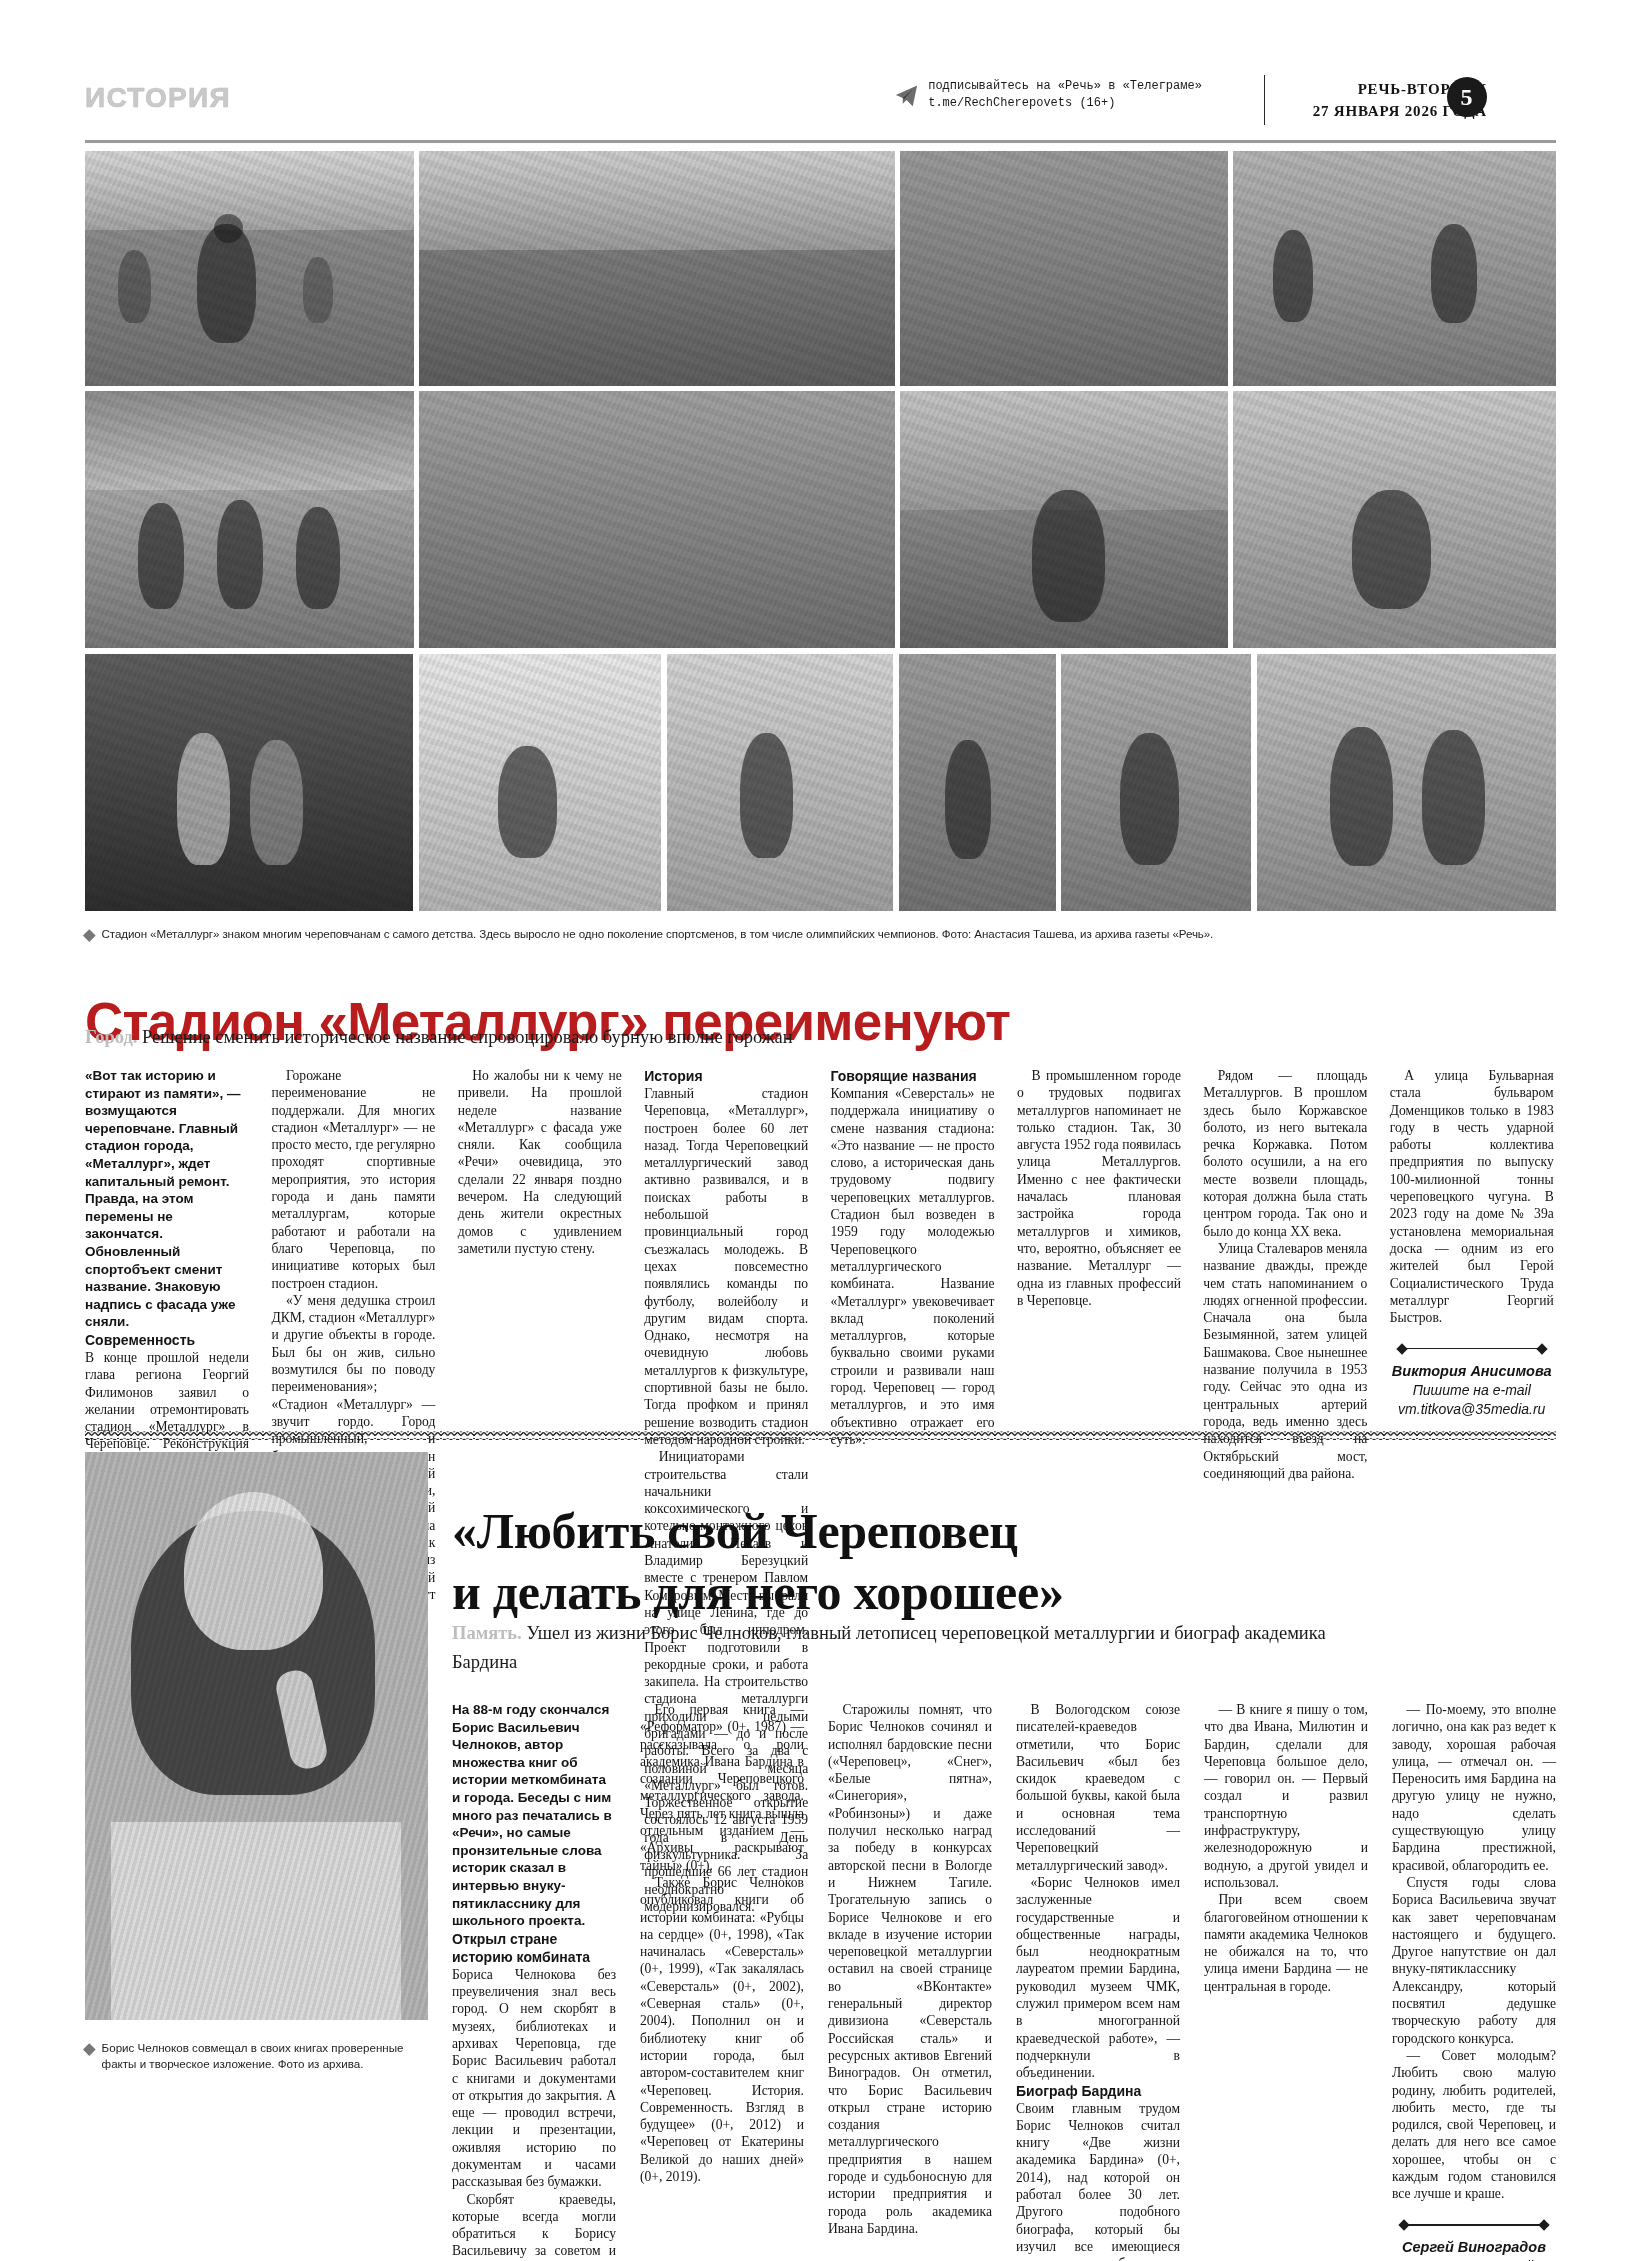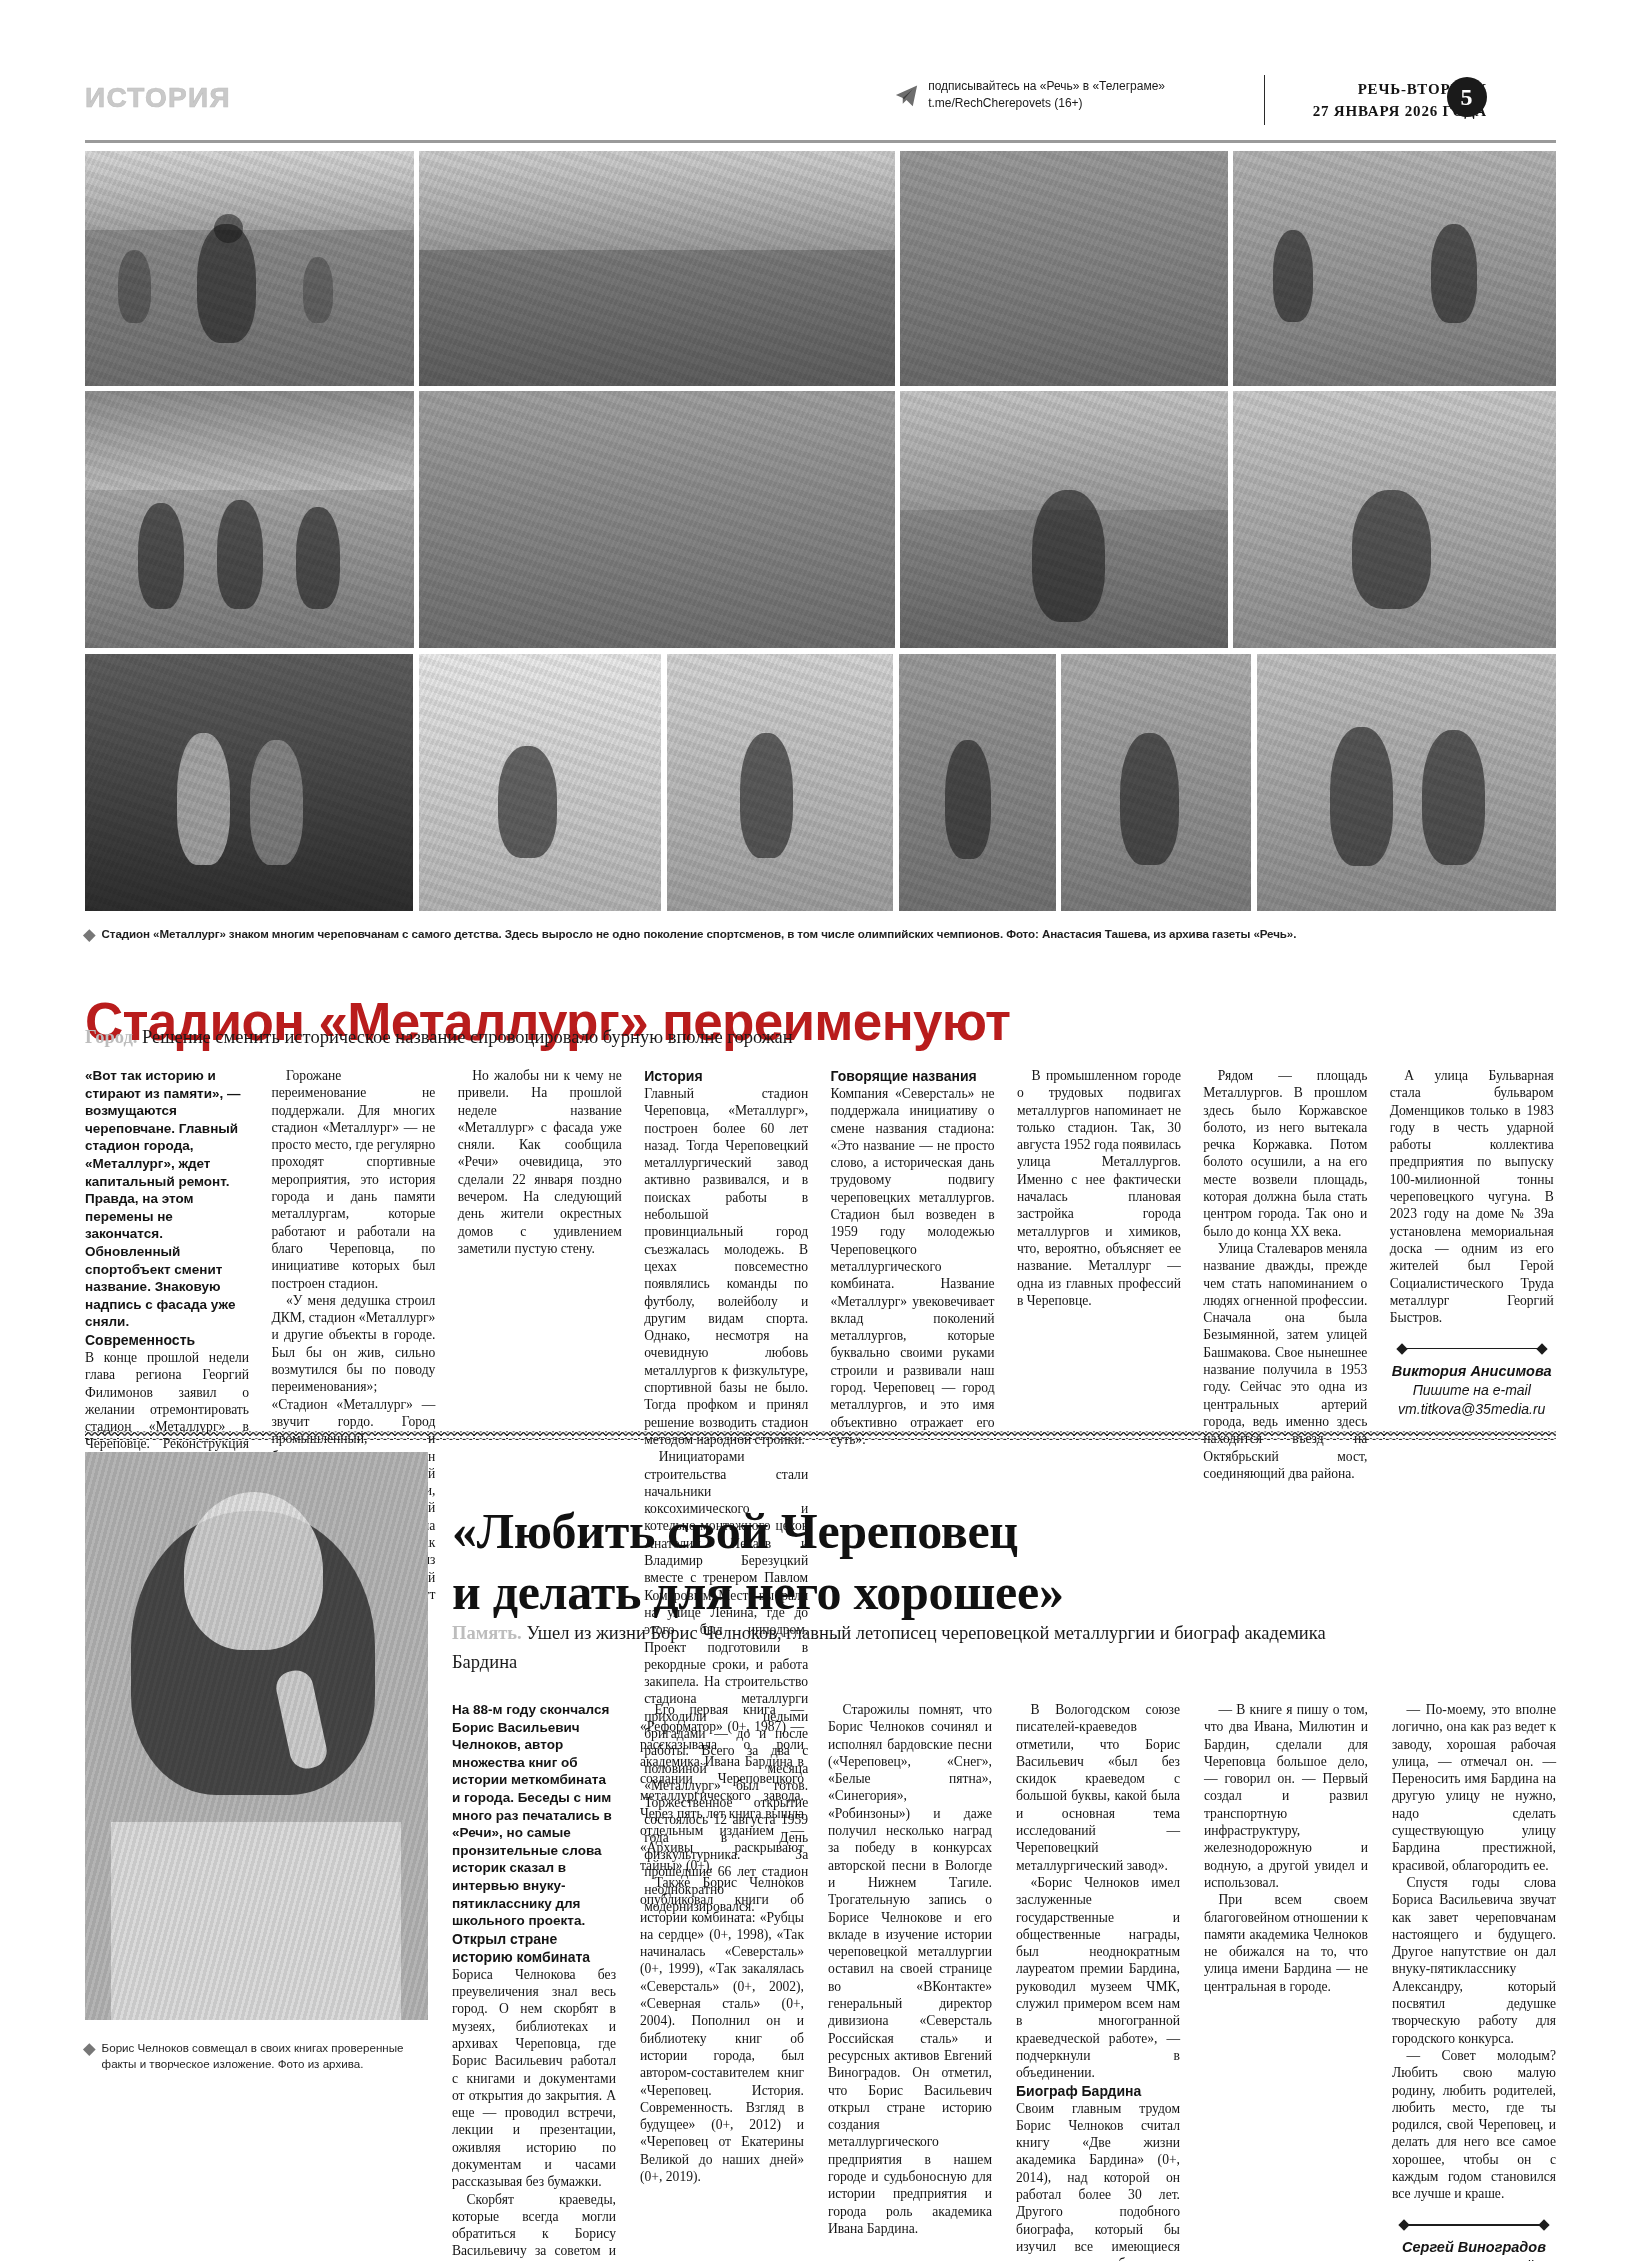--- a/index.html
+++ b/index.html
@@ -15,21 +15,21 @@
   .masthead{position:absolute;left:85px;top:78px;width:1471px;height:59px;}
   .mast-section{
     position:absolute;left:0;top:4px;
     font-family:"Liberation Sans",sans-serif;
     font-weight:700;font-size:28px;letter-spacing:1.3px;
     color:#c9c9c9;
     -webkit-text-stroke:0.7px #c0c0c0;
   }
   .mast-tg{position:absolute;left:809px;top:0px;display:flex;align-items:center;gap:9.2px;}
   .tg-icon{width:25px;height:25px;flex:none;}
-  .tg-lines{font-size:12px;line-height:17px;color:#1a1a1a;font-family:Liberation Sans, sans-serif;}
+  .tg-lines{font-size:12px;line-height:17px;color:#1a1a1a;font-family:Liberation Mono, monospace;}
   .mast-divider{position:absolute;left:1179px;top:-2.6px;width:0.7px;height:50px;background:#2a2a2a;}
   .mast-right{position:absolute;right:69px;top:0px;text-align:right;
     font-family:"Liberation Serif",serif;font-weight:700;
     font-size:15px;line-height:22.4px;letter-spacing:0.8px;}
   .page-badge{
     position:absolute;right:0px;top:-1.3px;width:40px;height:40px;border-radius:50%;
     background:#1a1a1a;color:#fff;display:flex;align-items:center;justify-content:center;
     font-family:"Liberation Serif",serif;font-weight:700;font-size:24px;
   }
   .mast-rule{position:absolute;left:85px;top:140px;width:1471px;height:2.6px;background:#9a9a9a;}
@@ -45,21 +45,21 @@
      mix-blend-mode:multiply;opacity:.55;}
   .ph .fig{position:absolute;background:rgba(30,30,30,.62);border-radius:46% 46% 38% 38%;}
   .ph .fig2{position:absolute;background:rgba(20,20,20,.5);border-radius:50%;}
   .ph .band{position:absolute;left:0;right:0;}
 
   
   .caption-row{position:absolute;left:85px;top:926px;width:1471px;
     display:flex;align-items:flex-start;gap:8px;}
   .diamond{width:8.6px;height:8.6px;background:#777;transform:rotate(45deg);margin-top:4.6px;flex:none;}
   .caption-txt{font-family:"Liberation Sans",sans-serif;font-size:11.6px;line-height:16px;
-     color:#1e1e1e;font-stretch:condensed;letter-spacing:-0.1px;font-weight:bold;}
+     color:#1e1e1e;font-stretch:condensed;letter-spacing:-0.1px;}
 
   
   .hl1{position:absolute;left:85px;top:951px;width:1471px;
      font-family:"Liberation Sans",sans-serif;font-weight:700;
      font-size:53px;line-height:69px;letter-spacing:-0.7px;color:#b91c1c;}
   .deck1{position:absolute;left:85px;top:1025px;width:1386px;
      font-family:"Liberation Serif",serif;font-size:18.5px;line-height:25px;color:#1a1a1a;}
   .deck-kicker{color:#bdbdbd;font-weight:700;text-align:center;}
 
   

